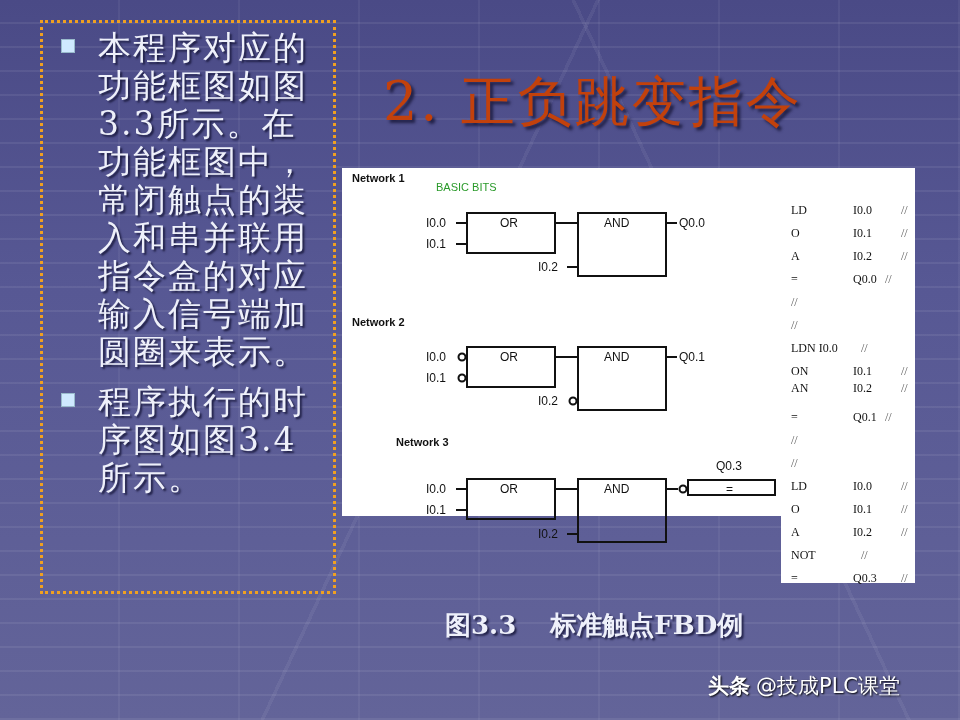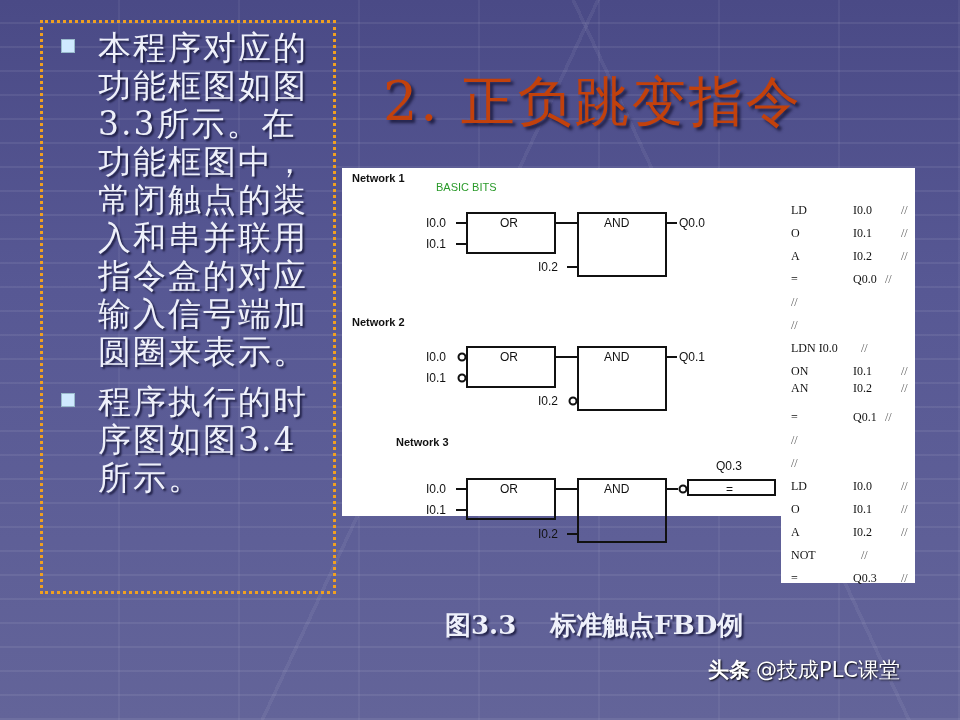--- a/index.html
+++ b/index.html
@@ -58,21 +58,21 @@
   .stl-cm { color:#555; }
   .net-label { position:absolute; left:10px; font-family:"Liberation Sans",sans-serif; font-weight:bold; font-size:11px; color:#111; }
   .net-comment { position:absolute; left:94px; font-family:"Liberation Sans",sans-serif; font-size:11px; color:#2a9a2a; }
   .caption {
     position:absolute; left:445px; top:608px; color:#eef0fa;
     font-family:"DejaVu Serif", serif; font-weight:bold; font-size:26px;
     text-shadow: 2px 2px 2px #23234a;
   }
   .caption .sep { display:inline-block; width:34px; }
   .watermark {
-    position:absolute; left:708px; top:656px; color:#fff;
+    position:absolute; left:708px; top:672px; color:#fff;
     font-family:"DejaVu Sans", sans-serif; font-size:21px;
     text-shadow: 1px 1px 2px #000;
   }
   .watermark b { font-weight:bold; margin-right:6px; }
   svg text { font-family:"Liberation Sans", sans-serif; }
 </style>
 </head>
 <body>
 
 <div class="bg-lines"></div>

